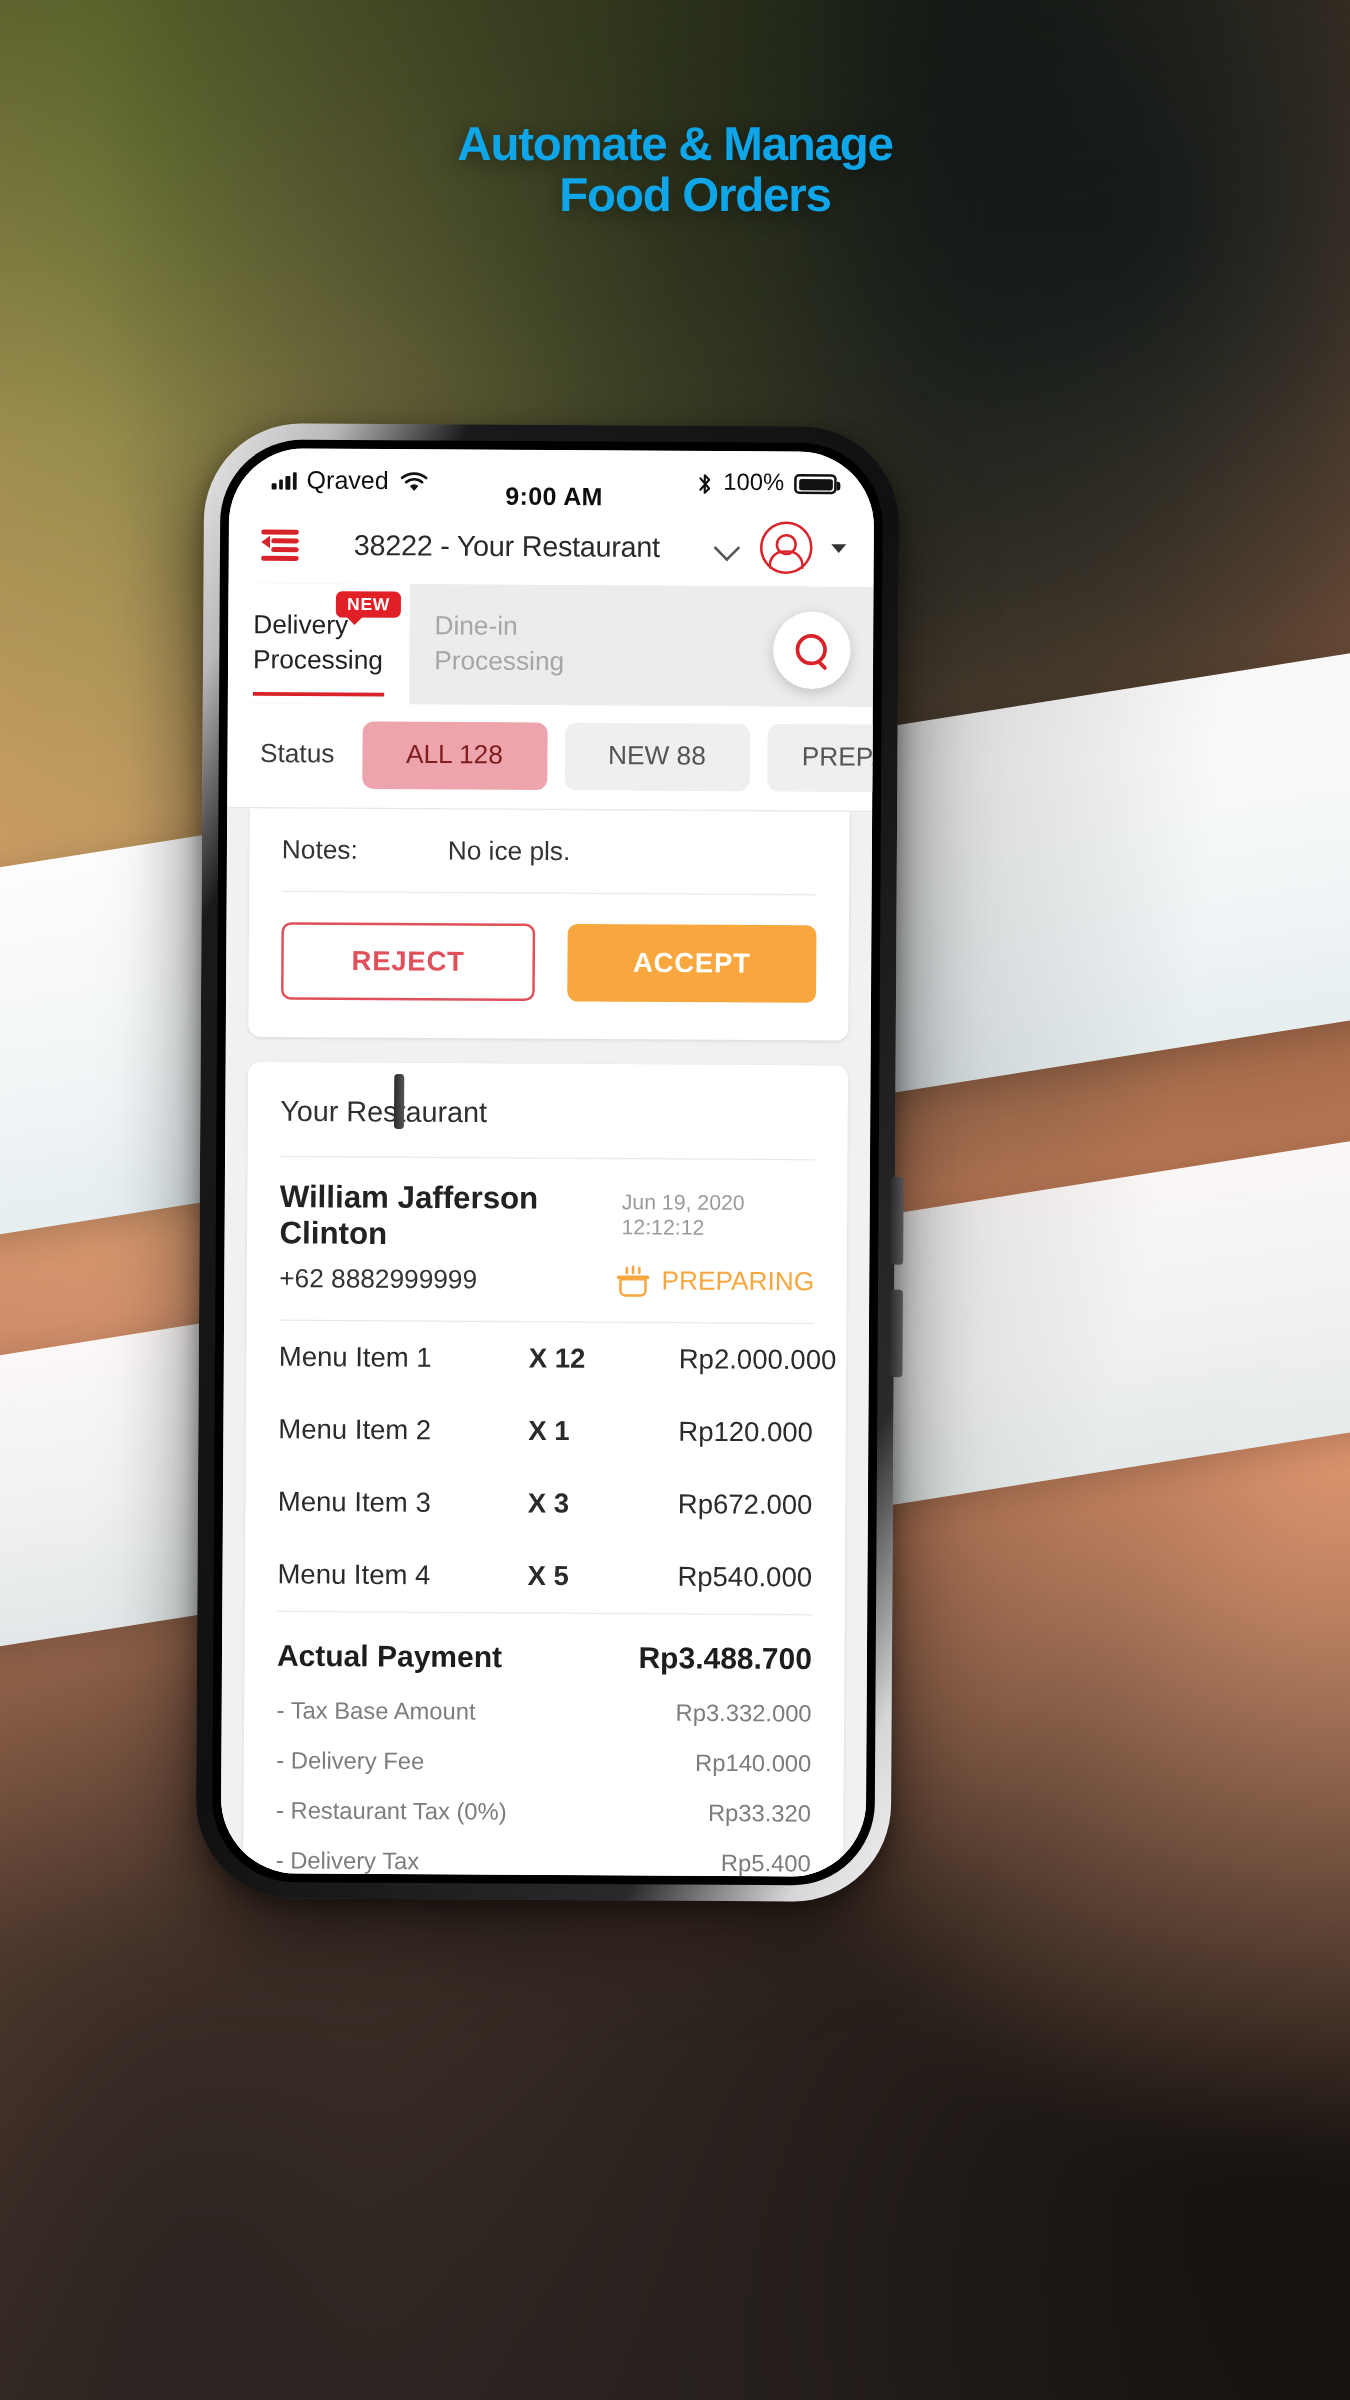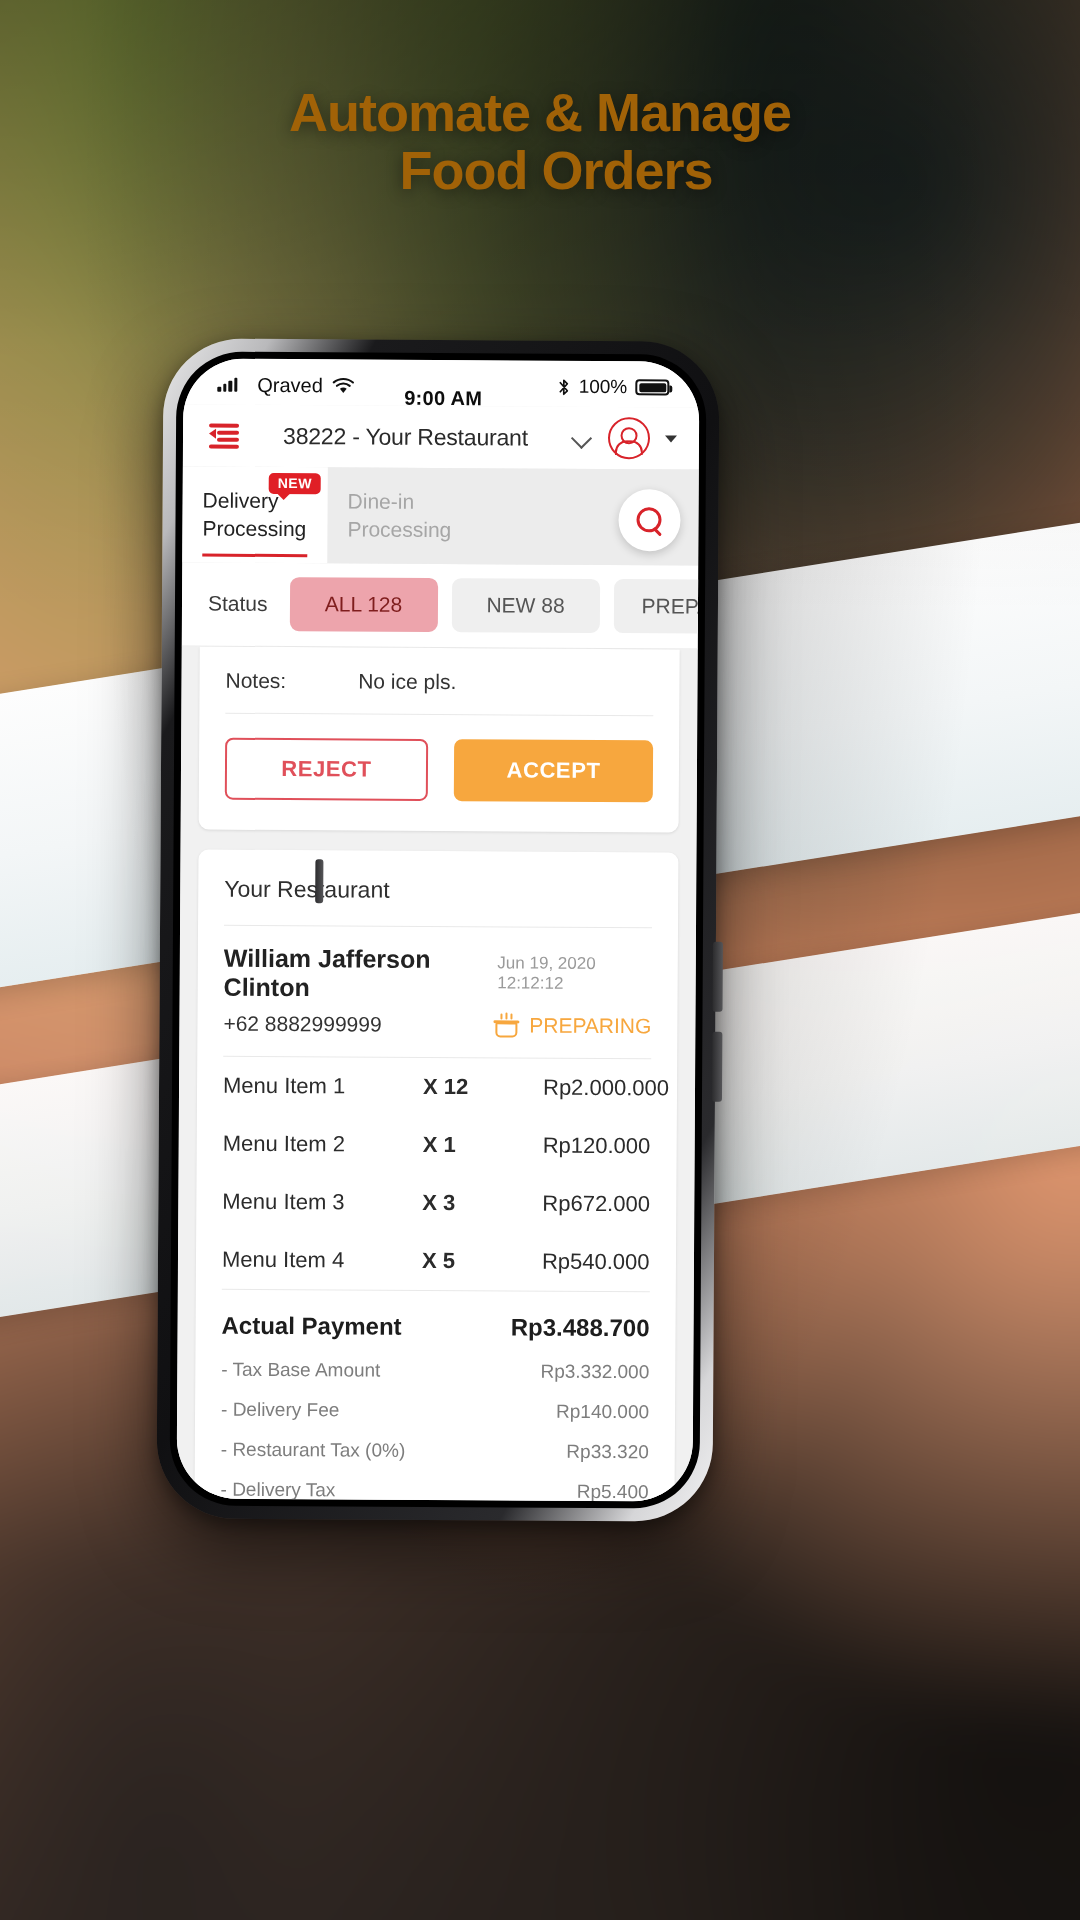--- a/index.html
+++ b/index.html
@@ -43,23 +43,23 @@
     position:absolute; left:-14%; width:128%; height:290px;
     background:linear-gradient(180deg,#fdfdfd 0%, #f3f6f7 55%, #e6eef0 100%);
     transform:rotate(-9deg);
     box-shadow:0 6px 28px rgba(0,0,0,0.18);
   }
   .ribbon.r1 { top:610px; }
   .ribbon.r2 { top:1000px; height:230px; opacity:.96; }
 
   
   .headline {
-    position:absolute; top:84px; left:0; width:100%;
-    text-align:center; color:#a16207; z-index:5;
-    font-weight:bold; font-size:54px; line-height:1.07;
+    position:absolute; top:96px; left:0; width:100%;
+    text-align:center; color:#0ea5e9; z-index:5;
+    font-weight:bold; font-size:38px; line-height:1.07;
     letter-spacing:-1px;
     text-shadow:0 3px 16px rgba(0,0,0,0.45);
   }
   .headline .l2 { display:block;padding-left:32px; }
 
   
   .phone {
     position:absolute; left:160px; top:340px;
     width:556px; height:1180px;
     border-radius:78px;
@@ -99,21 +99,21 @@
   }
   .sb-left { display:flex; align-items:center; gap:8px; flex:1; }
   .sb-center { flex:0 0 auto; letter-spacing:.3px;margin-top:25px; }
   .sb-right { display:flex; align-items:center; gap:8px; flex:1; justify-content:flex-end; }
   .sig-bars { display:flex; align-items:flex-end; gap:2px; height:14px; }
   .sig-bars i { display:block; width:3.5px; background:#111; border-radius:1px; }
   .sig-bars i:nth-child(1){height:5px}
   .sig-bars i:nth-child(2){height:8px}
   .sig-bars i:nth-child(3){height:11px}
   .sig-bars i:nth-child(4){height:14px}
-  .carrier { font-weight:normal; font-size:20px;margin-left:12px; }
+  .carrier { font-weight:normal; font-size:20px; }
   .batt-pct { font-weight:normal; font-size:19px; }
   .batt {
     width:34px; height:16px; border:2px solid #111; border-radius:4px;
     position:relative; display:inline-block;
   }
   .batt:after {
     content:""; position:absolute; right:-5px; top:4px;
     width:3px; height:7px; background:#111; border-radius:0 2px 2px 0;
   }
   .batt i { position:absolute; left:1.5px; top:1.5px; bottom:1.5px; width:27px; background:#111; border-radius:2px; }

